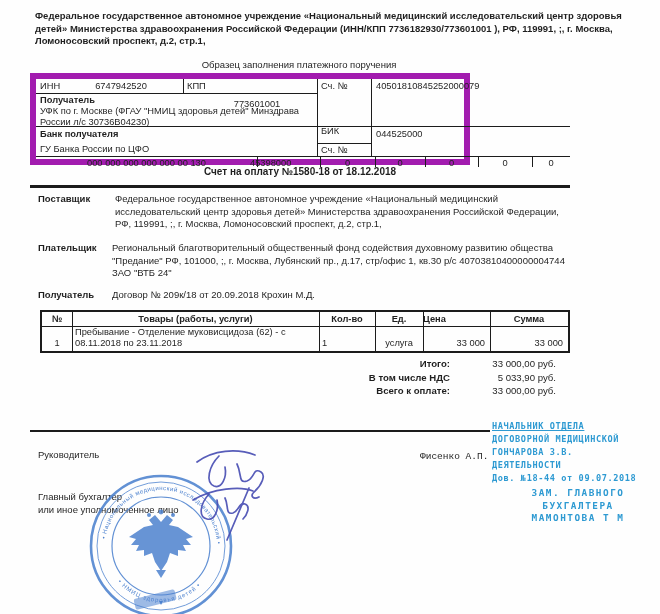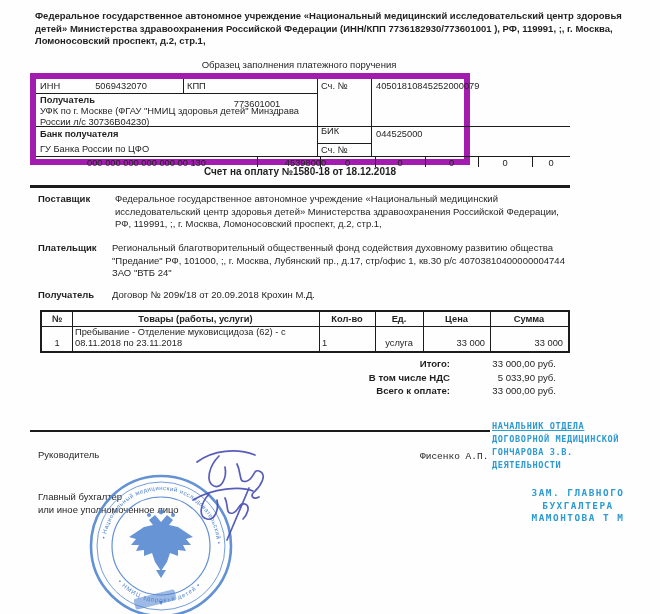--- a/index.html
+++ b/index.html
@@ -52,37 +52,37 @@
     <div class="line" style="left:281px;top:0;width:1px;height:77px;"></div>
     <div class="line" style="left:335px;top:0;width:1px;height:77px;"></div>
     <div class="line" style="left:221px;top:77px;width:1px;height:11px;"></div>
     <div class="line" style="left:284px;top:77px;width:1px;height:11px;"></div>
     <div class="line" style="left:339px;top:77px;width:1px;height:11px;"></div>
     <div class="line" style="left:389px;top:77px;width:1px;height:11px;"></div>
     <div class="line" style="left:442px;top:77px;width:1px;height:11px;"></div>
     <div class="line" style="left:496px;top:77px;width:1px;height:11px;"></div>
 
     <div class="cell" style="left:4px;top:2px;">ИНН</div>
-    <div class="cell" style="left:30px;top:2px;width:110px;text-align:center;">5069432070</div>
+    <div class="cell" style="left:30px;top:2px;width:110px;text-align:center;">6747942520</div>
     <div class="cell" style="left:151px;top:2px;">КПП</div>
     <div class="cell" style="left:165px;top:2px;width:112px;text-align:center;margin-top:18px;">773601001</div>
     <div class="cell" style="left:285px;top:2px;">Сч. №</div>
     <div class="cell" style="left:340px;top:2px;">40501810845252000079</div>
 
     <div class="cell b" style="left:4px;top:16px;">Получатель</div>
     <div class="cell" style="left:4px;top:27px;width:272px;white-space:normal;">УФК по г. Москве (ФГАУ "НМИЦ здоровья детей" Минздрава России л/с 30736В04230)</div>
 
     <div class="cell b" style="left:4px;top:50px;">Банк получателя</div>
     <div class="cell" style="left:4px;top:65px;">ГУ Банка России по ЦФО</div>
     <div class="cell" style="left:285px;top:47px;">БИК</div>
     <div class="cell" style="left:340px;top:50px;">044525000</div>
     <div class="cell" style="left:285px;top:66px;">Сч. №</div>
 
     <div class="cell" style="left:0;top:79px;width:221px;text-align:center;">000 000 000 000 000 00 130</div>
-    <div class="cell" style="left:238px;top:79px;width:63px;text-align:center;">45398000</div>
+    <div class="cell" style="left:214px;top:79px;width:63px;text-align:left;">45398000</div>
     <div class="cell" style="left:284px;top:79px;width:55px;text-align:center;">0</div>
     <div class="cell" style="left:339px;top:79px;width:50px;text-align:center;">0</div>
     <div class="cell" style="left:389px;top:79px;width:53px;text-align:center;">0</div>
     <div class="cell" style="left:442px;top:79px;width:54px;text-align:center;">0</div>
     <div class="cell" style="left:496px;top:79px;width:38px;text-align:center;">0</div>
   </div>
 
   <div class="abs b" style="left:30px;top:166px;width:540px;text-align:center;font-size:10px;">Счет на оплату №1580-18 от 18.12.2018</div>
   <div class="line" style="left:30px;top:185px;width:540px;height:3px;"></div>
 
@@ -100,21 +100,21 @@
     <div class="line" style="left:30px;top:0;width:1px;height:39px;"></div>
     <div class="line" style="left:277px;top:0;width:1px;height:39px;"></div>
     <div class="line" style="left:333px;top:0;width:1px;height:39px;"></div>
     <div class="line" style="left:381px;top:0;width:1px;height:39px;"></div>
     <div class="line" style="left:448px;top:0;width:1px;height:39px;"></div>
 
     <div class="cell b" style="left:0;top:2px;width:30px;text-align:center;">№</div>
     <div class="cell b" style="left:30px;top:2px;width:247px;text-align:center;">Товары (работы, услуги)</div>
     <div class="cell b" style="left:277px;top:2px;width:56px;text-align:center;">Кол-во</div>
     <div class="cell b" style="left:333px;top:2px;width:48px;text-align:center;">Ед.</div>
-    <div class="cell b" style="left:381px;top:2px;width:67px;text-align:center;">Цена</div>
+    <div class="cell b" style="left:381px;top:2px;width:67px;text-align:left;">Цена</div>
     <div class="cell b" style="left:448px;top:2px;width:78px;text-align:center;">Сумма</div>
 
     <div class="cell" style="left:0;top:26px;width:30px;text-align:center;">1</div>
     <div class="cell" style="left:33px;top:15px;width:240px;white-space:normal;">Пребывание - Отделение муковисцидоза (62)  -  с 08.11.2018 по 23.11.2018</div>
     <div class="cell" style="left:280px;top:26px;">1</div>
     <div class="cell" style="left:333px;top:26px;width:48px;text-align:center;">услуга</div>
     <div class="cell" style="left:381px;top:26px;width:62px;text-align:right;">33 000</div>
     <div class="cell" style="left:448px;top:26px;width:73px;text-align:right;">33 000</div>
   </div>
 
@@ -139,20 +139,21 @@
   <div class="abs t95" style="left:38px;top:449px;">Руководитель</div>
   <div class="abs t95" style="left:420px;top:451px;font-family:Liberation Mono, monospace;">Фисенко А.П.</div>
   <div class="abs t95" style="left:38px;top:491px;">Главный бухгалтер</div>
   <div class="abs t95" style="left:38px;top:504px;">или иное уполномоченное лицо</div>
 
   <div class="dept-stamp" style="color:#2e9ad2;">
     <div style="text-decoration:underline;text-decoration-thickness:1px;">НАЧАЛЬНИК ОТДЕЛА</div>
     <div>ДОГОВОРНОЙ МЕДИЦИНСКОЙ</div>
     <div>ГОНЧАРОВА З.В.</div>
     <div>ДЕЯТЕЛЬНОСТИ</div>
+    <div>Дов. №18-44 от 09.07.2018</div>
   </div>
 
   <div class="acct-stamp" style="color:#2e9ad2;">
     <div>ЗАМ. ГЛАВНОГО</div>
     <div>БУХГАЛТЕРА</div>
     <div>МАМОНТОВА Т М</div>
   </div>
 
   <svg class="abs" style="left:86px;top:470px;" width="152" height="150" viewBox="0 0 152 150">
     <g stroke="#4d82cf" fill="none" opacity="0.88">

